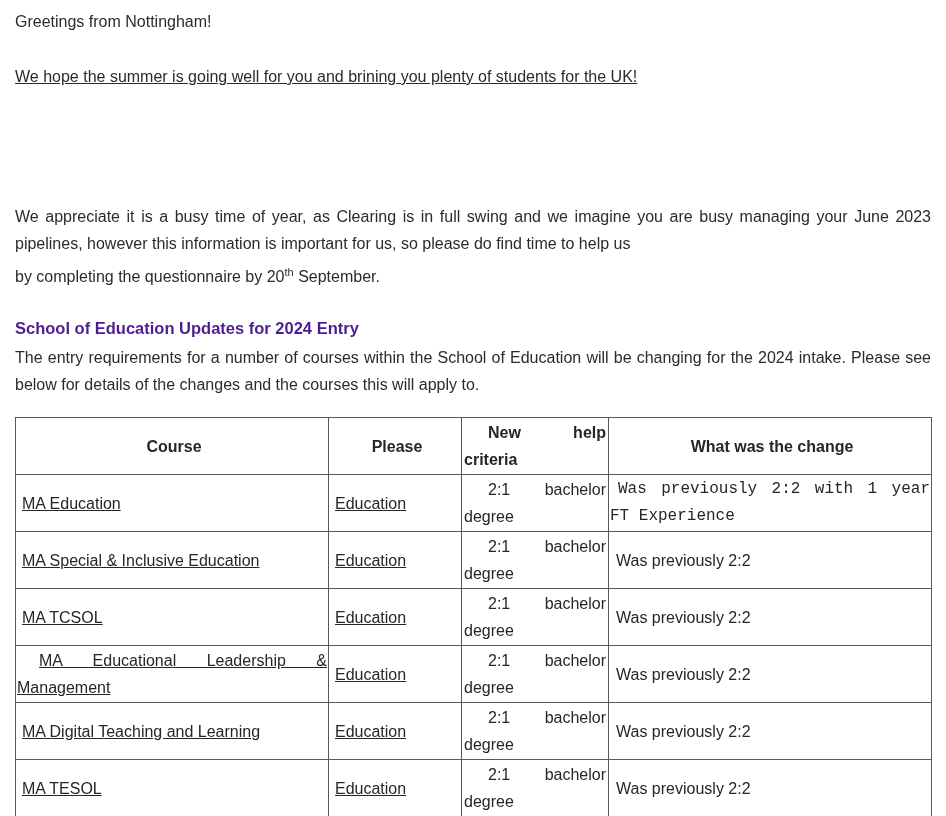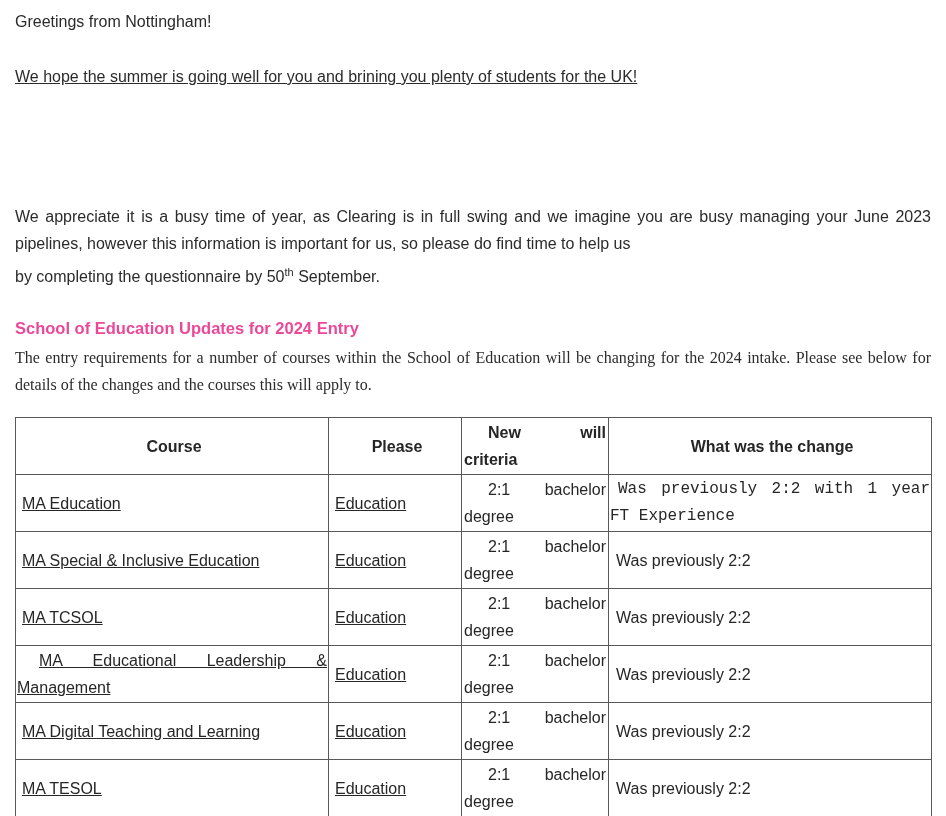--- a/index.html
+++ b/index.html
@@ -29,23 +29,23 @@
     font-size: 11px;
     line-height: 0;
     position: relative;
     top: -6px;
   }
   .section-heading {
     margin: 25px 0 0 0;
     font-size: 16.5px;
     line-height: 27px;
     font-weight: bold;
-    color: #ec4899;
+    color: #4c1d95;
   }
-  .section-intro { margin-top: 2px; text-align: justify; font-family: Liberation Serif, serif; }
+  .section-intro { margin-top: 2px; text-align: justify; }
 
   table.courses-table {
     border-collapse: collapse;
     table-layout: fixed;
     width: 916px;
     margin-top: 19px;
   }
   .courses-table col.c1 { width: 313px; }
   .courses-table col.c2 { width: 133px; }
   .courses-table col.c3 { width: 147px; }
@@ -109,38 +109,38 @@
 <body>
 
 <div class="page">
 
   <p class="greeting">Greetings from Nottingham!</p>
 
   <p class="intro">We hope the summer is going well for you and brining you plenty of students for the UK!</p>
 
   <p class="busy">We appreciate it is a busy time of year, as Clearing is in full swing and we imagine you are busy managing your June 2023 pipelines, however this information is important for us, so please do find time to help us</p>
 
-  <p class="deadline"><span>by completing the questionnaire by 50</span><span class="sup">th</span><span> September.</span></p>
+  <p class="deadline"><span>by completing the questionnaire by 20</span><span class="sup">th</span><span> September.</span></p>
 
   <h2 class="section-heading">School of Education Updates for 2024 Entry</h2>
 
   <p class="section-intro">The entry requirements for a number of courses within the School of Education will be changing for the 2024 intake. Please see below for details of the changes and the courses this will apply to.</p>
 
   <table class="courses-table">
     <colgroup>
       <col class="c1">
         <col class="c2">
         <col class="c3">
         <col class="c4">
     </colgroup>
     <thead>
       <tr>
         <th class="course">Course</th>
         <th class="school">Please</th>
-        <th class="criteria">New will criteria</th>
+        <th class="criteria">New help criteria</th>
         <th class="change">What was the change</th>
       </tr>
     </thead>
     <tbody>
       <tr>
         <td class="course">MA Education</td>
         <td class="school">Education</td>
         <td class="criteria">2:1 bachelor degree</td>
         <td class="change wrap">Was previously 2:2 with 1 year FT Experience</td>
       </tr>

